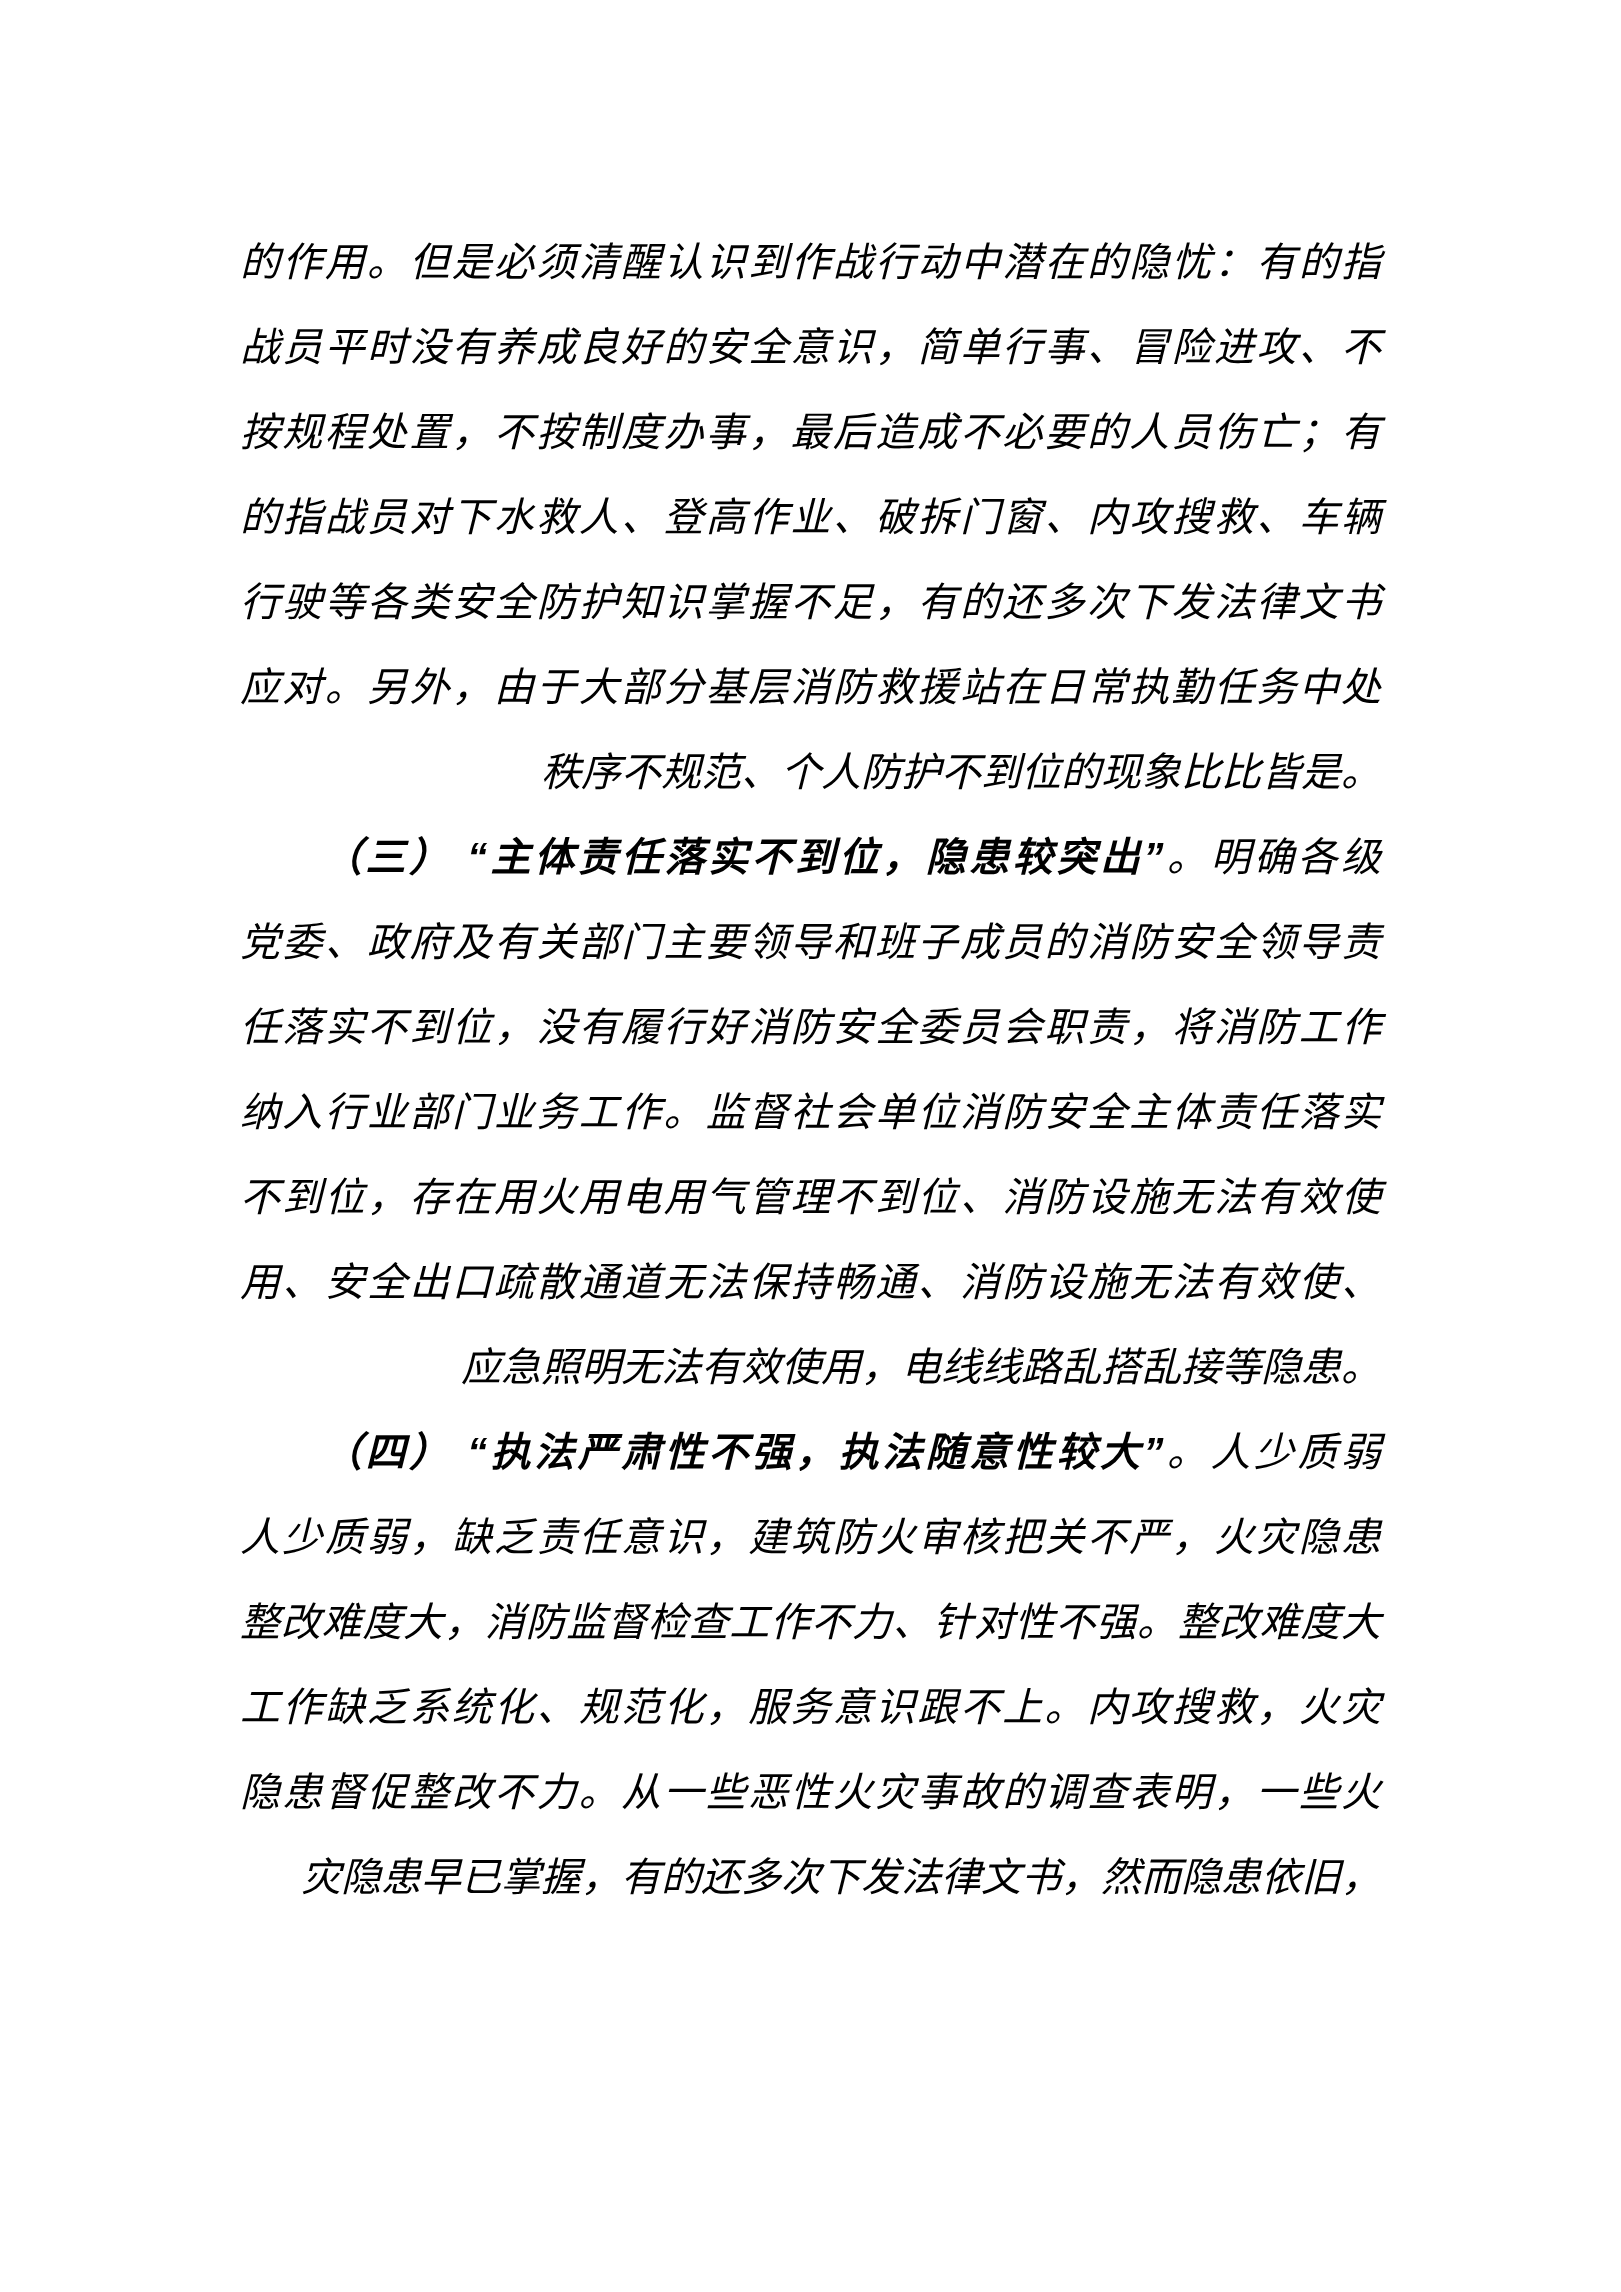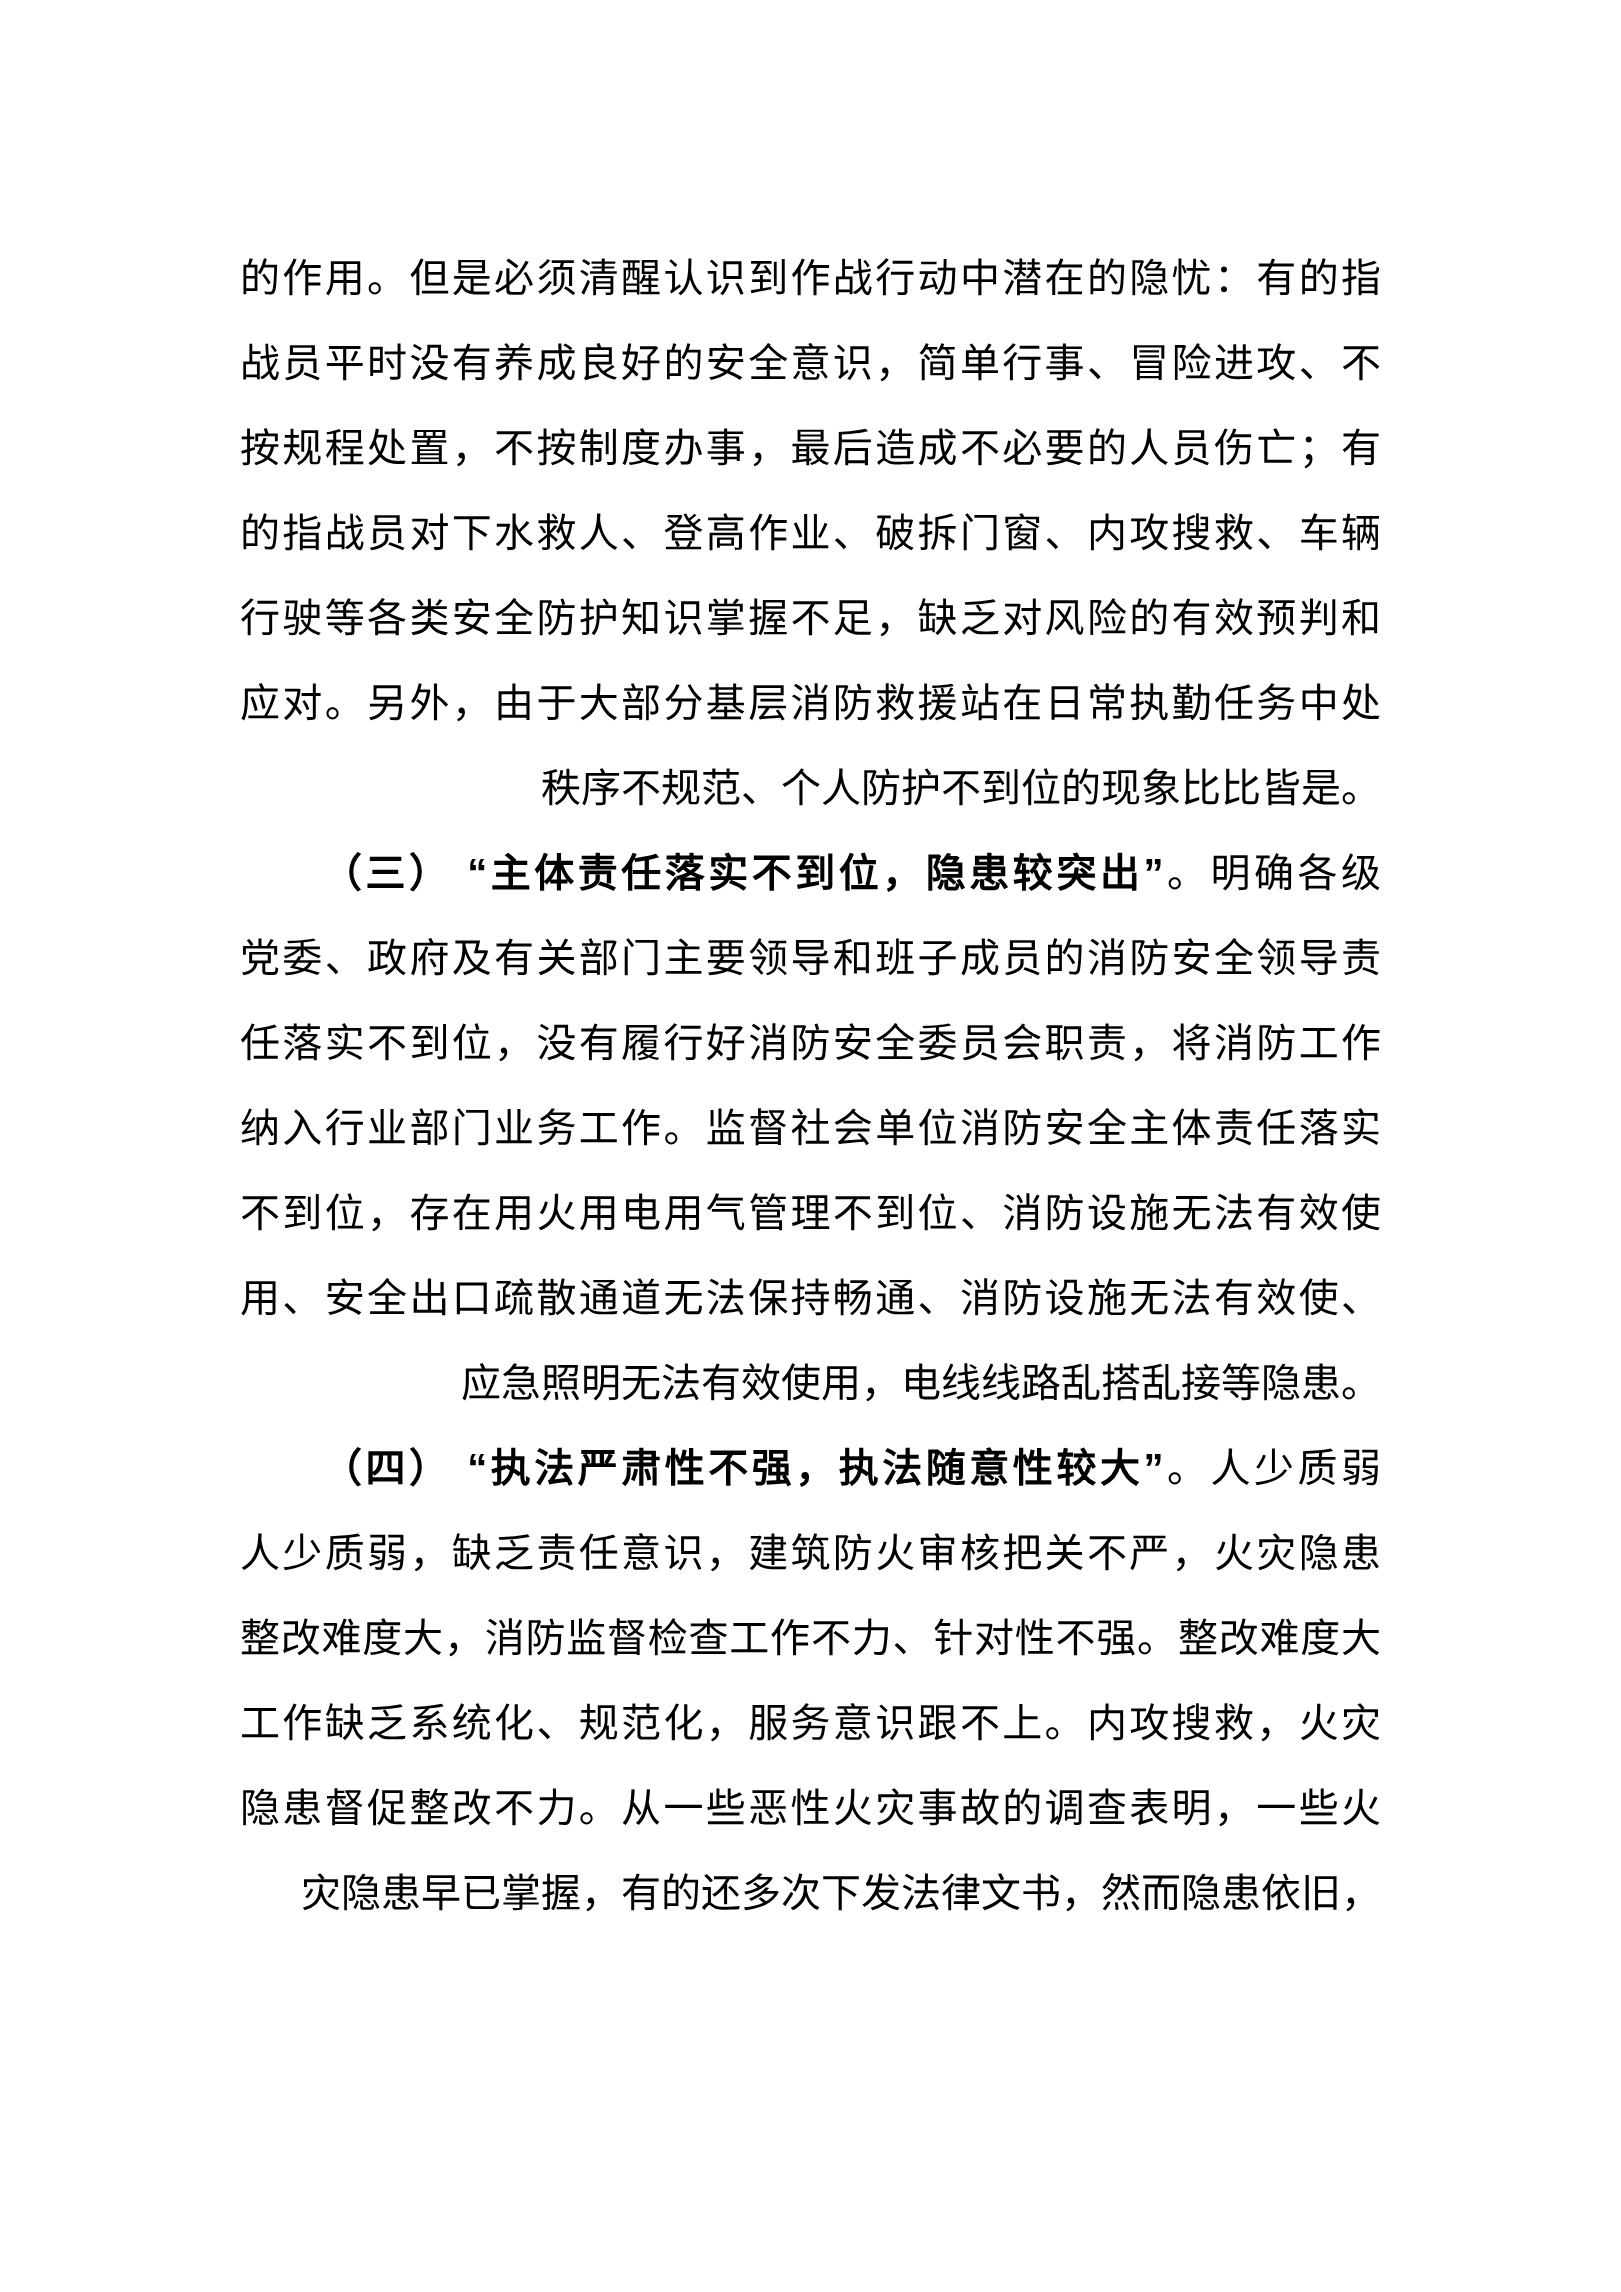--- a/index.html
+++ b/index.html
@@ -11,22 +11,23 @@
     position: relative;
     width: 1621px;
     height: 2293px;
     background: #ffffff;
     overflow: hidden;
     font-family: "Liberation Sans", sans-serif;
   }
   .text-block {
     position: absolute;
     left: 240px;
-    top: 236px;
+    top: 220px;
     width: 1141px;
+    font-style: italic;
   }
   .line {
     height: 85px;
     line-height: 85px;
     font-size: 40px;
     color: #000000;
     text-align: right;
   }
   .line.justify {
     text-align: justify;
@@ -45,21 +46,21 @@
 </style>
 </head>
 <body>
 
 <div class="page">
   <div class="text-block" id="text-block">
       <div class="line justify"><span class="seg">的作用。但是必须清醒认识到作战行动中潜在的隐忧：有的指</span></div>
       <div class="line justify"><span class="seg">战员平时没有养成良好的安全意识，简单行事、冒险进攻、不</span></div>
       <div class="line justify"><span class="seg">按规程处置，不按制度办事，最后造成不必要的人员伤亡；有</span></div>
       <div class="line justify"><span class="seg">的指战员对下水救人、登高作业、破拆门窗、内攻搜救、车辆</span></div>
-      <div class="line justify"><span class="seg">行驶等各类安全防护知识掌握不足，缺乏对风险的有效预判和</span></div>
+      <div class="line justify"><span class="seg">行驶等各类安全防护知识掌握不足，有的还多次下发法律文书</span></div>
       <div class="line justify"><span class="seg">应对。另外，由于大部分基层消防救援站在日常执勤任务中处</span></div>
       <div class="line"><span class="seg">秩序不规范、个人防护不到位的现象比比皆是。</span></div>
       <div class="line justify indent"><span class="seg bold">（三） “主体责任落实不到位，隐患较突出”</span><span class="seg">。明确各级</span></div>
       <div class="line justify"><span class="seg">党委、政府及有关部门主要领导和班子成员的消防安全领导责</span></div>
       <div class="line justify"><span class="seg">任落实不到位，没有履行好消防安全委员会职责，将消防工作</span></div>
       <div class="line justify"><span class="seg">纳入行业部门业务工作。监督社会单位消防安全主体责任落实</span></div>
       <div class="line justify"><span class="seg">不到位，存在用火用电用气管理不到位、消防设施无法有效使</span></div>
       <div class="line justify"><span class="seg">用、安全出口疏散通道无法保持畅通、消防设施无法有效使、</span></div>
       <div class="line"><span class="seg">应急照明无法有效使用，电线线路乱搭乱接等隐患。</span></div>
       <div class="line justify indent"><span class="seg bold">（四） “执法严肃性不强，执法随意性较大”</span><span class="seg">。人少质弱</span></div>

